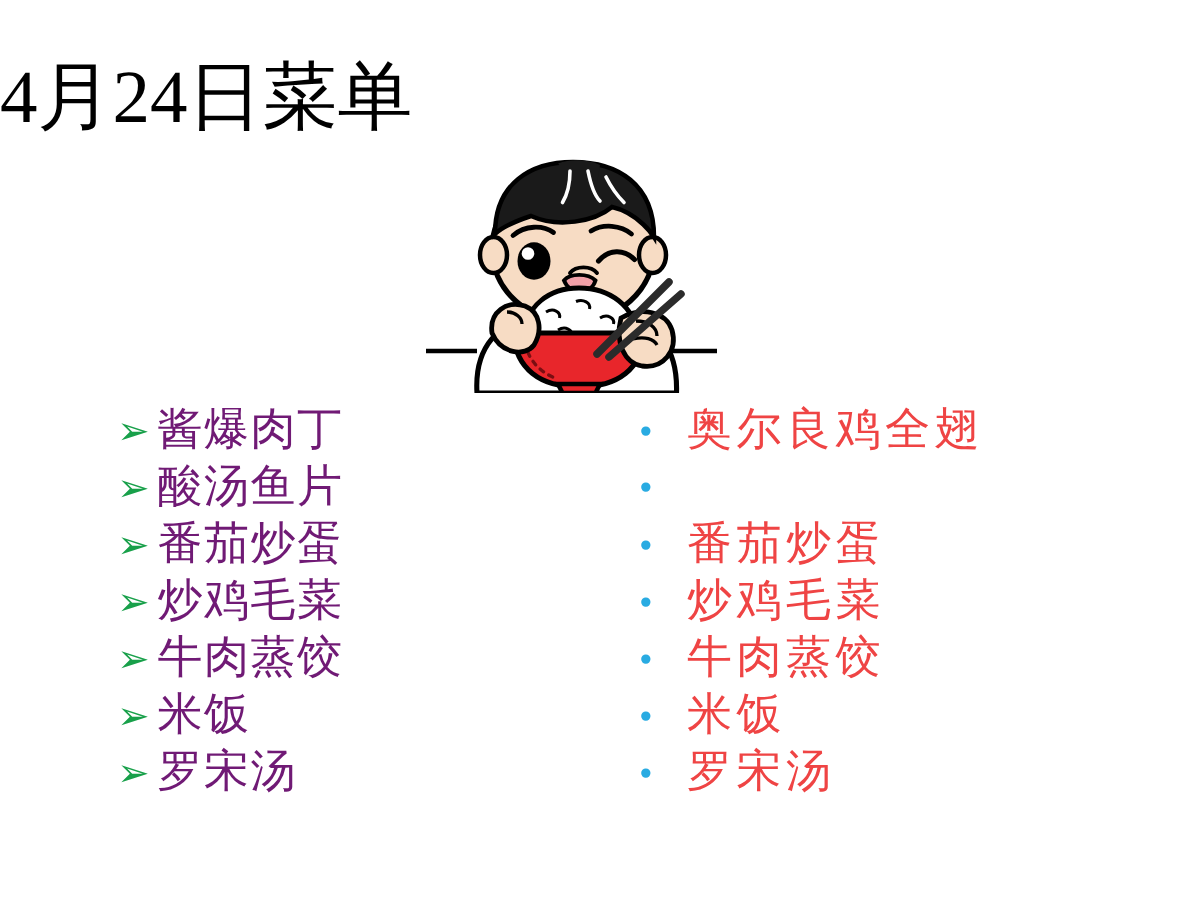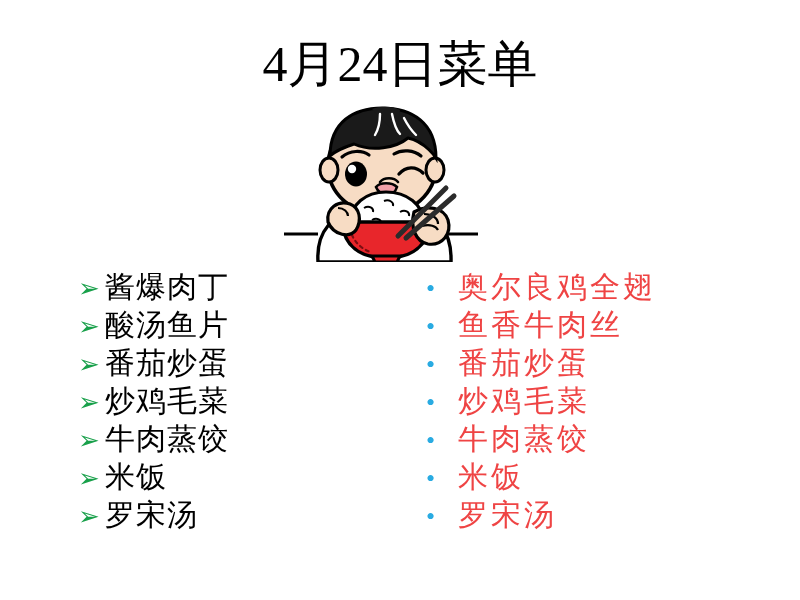--- a/index.html
+++ b/index.html
@@ -22,21 +22,20 @@
     height: 600px;
     background: #ffffff;
   }
 
   
   #title {
     position: absolute;
     left: 0;
     top: 34px;
     width: 800px;
-    text-align: center;
     font-family: "Liberation Serif", "DejaVu Serif", serif;
     font-size: 50px;
     line-height: 60px;
     color: #000000;
     letter-spacing: 0px;
     white-space: nowrap;
   }
 
   
   #clipart {
@@ -81,21 +80,21 @@
   }
 
   
   #col-left .bullet {
     width: 27px;
     font-size: 26px;
     color: #18A04A;
     line-height: 38px;
   }
   #col-left .label {
-    color: #000000;
+    color: #701a75;
     letter-spacing: 1px;
   }
 
   
   #col-right .bullet {
     width: 32px;
     font-size: 26px;
     color: #29ABE2;
     line-height: 38px;
   }
@@ -201,21 +200,20 @@
     </li>
   </ul>
 
   <ul class="menu-col" id="col-right">
     <li class="menu-item">
       <span class="bullet">•</span>
       <span class="label">奥尔良鸡全翅</span>
     </li>
     <li class="menu-item">
       <span class="bullet">•</span>
-      <span class="label">鱼香牛肉丝</span>
     </li>
     <li class="menu-item">
       <span class="bullet">•</span>
       <span class="label">番茄炒蛋</span>
     </li>
     <li class="menu-item">
       <span class="bullet">•</span>
       <span class="label">炒鸡毛菜</span>
     </li>
     <li class="menu-item">

